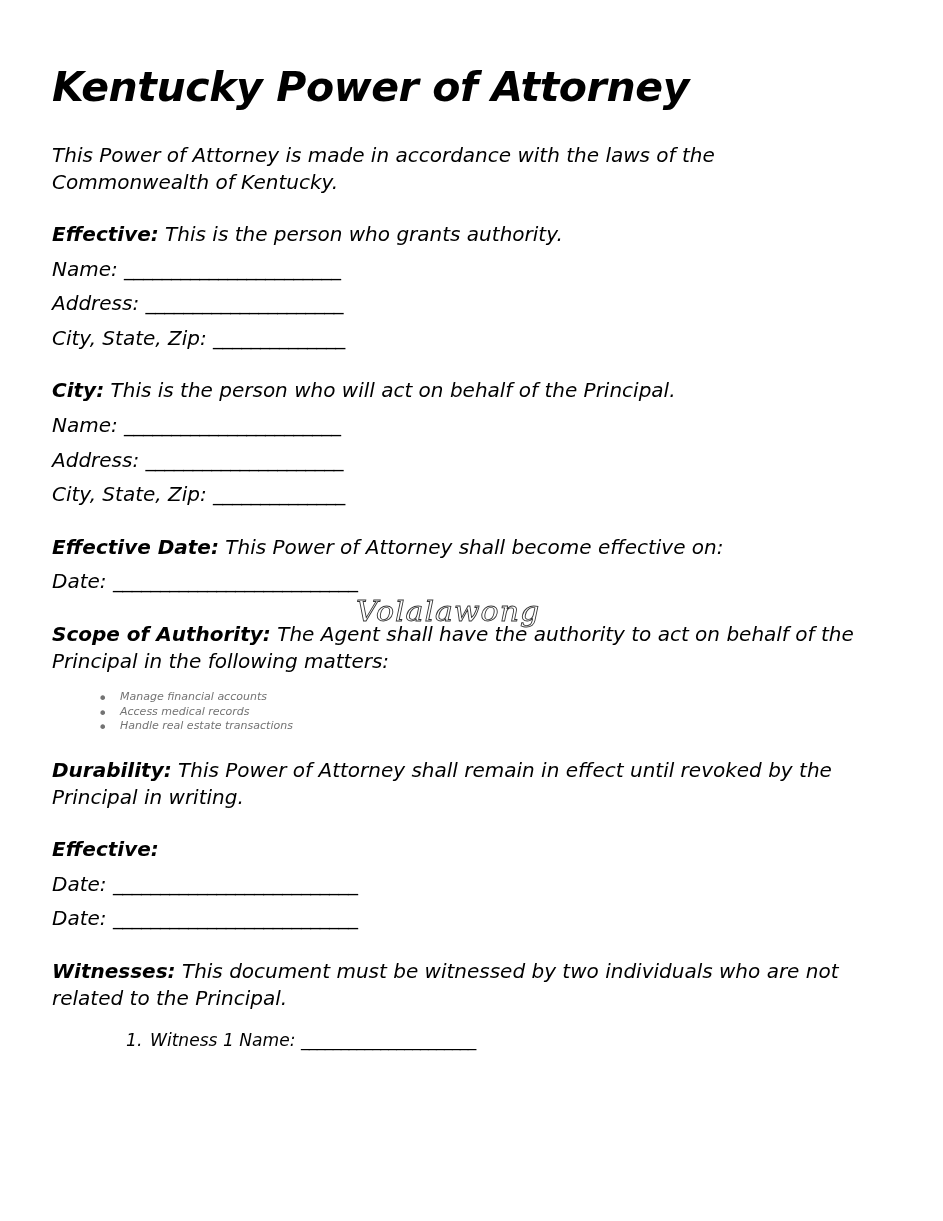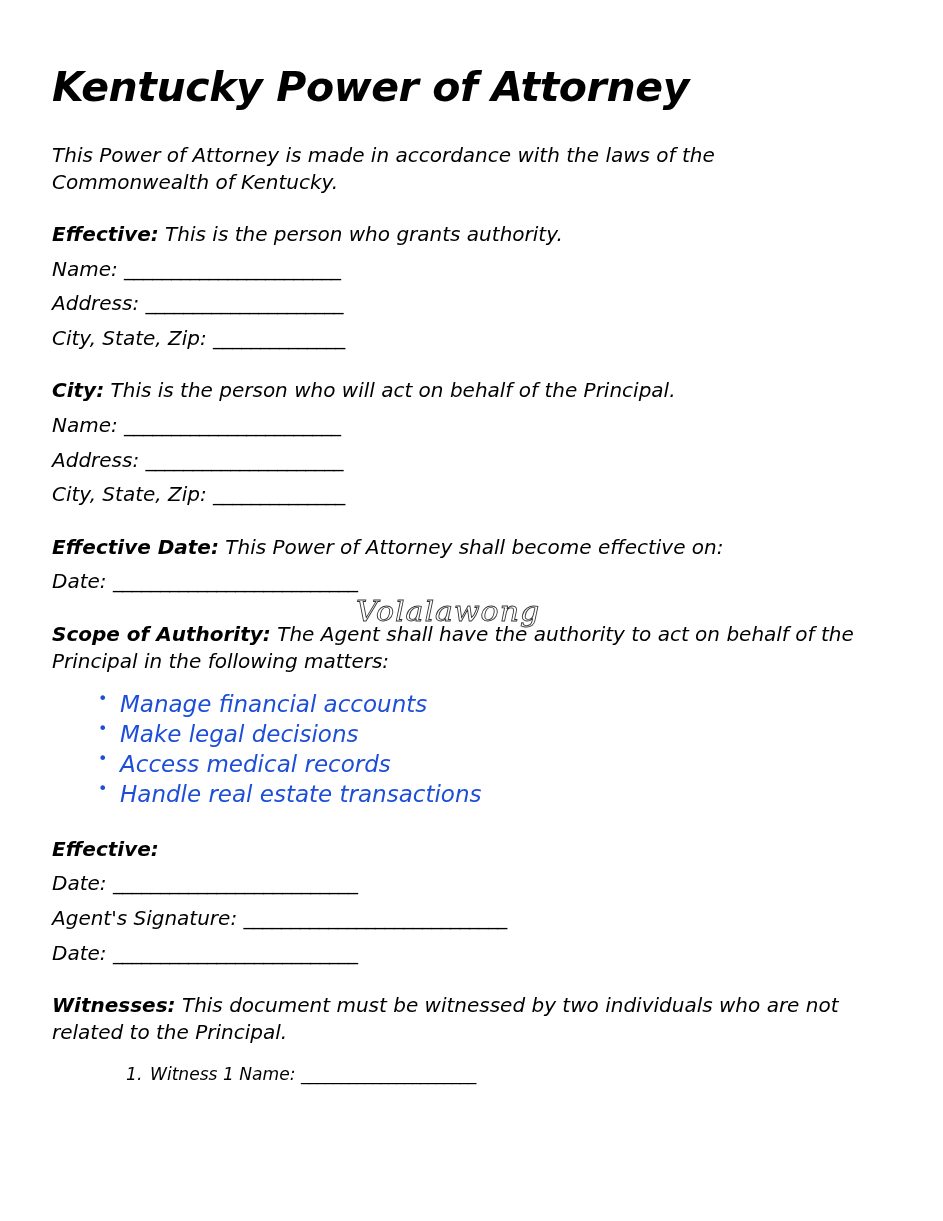--- a/index.html
+++ b/index.html
@@ -60,25 +60,25 @@
     white-space: pre;
   }
 
   
   ul.scope-list {
     margin: 16px 0 0 0;
     padding: 0 0 0 46px;
     list-style: none;
   }
   ul.scope-list li {
-    font-size: 23px;
+    font-size: 11px;
     line-height: 1.30;
     position: relative;
     padding-left: 22px;
-    color: #1d4ed8;
+    color: #737373;
   }
   ul.scope-list li::before {
     content: "\2022";
     position: absolute;
     left: 0;
     top: -1px;
     font-size: 16px;
   }
 
   
@@ -149,32 +149,31 @@
   <p class="para field"><span>City, State, Zip: </span><span class="rule">______________</span></p>
 
   <p class="para lead"><span class="bold">Effective Date:</span><span> This Power of Attorney shall become effective on:</span></p>
 
   <p class="para field"><span>Date: </span><span class="rule">__________________________</span></p>
 
   <p class="para lead"><span class="bold">Scope of Authority:</span><span> The Agent shall have the authority to act on behalf of the Principal in the following matters:</span></p>
 
   <ul class="scope-list">
     <li>Manage financial accounts</li>
-    <li>Make legal decisions</li>
     <li>Access medical records</li>
     <li>Handle real estate transactions</li>
   </ul>
 
+  <p class="para tight"><span class="bold">Durability:</span><span> This Power of Attorney shall remain in effect until revoked by the Principal in writing.</span></p>
 
   <p class="para lead"><span class="bold">Effective:</span></p>
 
 
   <p class="para field"><span>Date: </span><span class="rule">__________________________</span></p>
 
-  <p class="para field"><span>Agent's Signature: </span><span class="rule">____________________________</span></p>
 
   <p class="para field"><span>Date: </span><span class="rule">__________________________</span></p>
 
   <p class="para lead"><span class="bold">Witnesses:</span><span> This document must be witnessed by two individuals who are not related to the Principal.</span></p>
 
   <ol class="witness-list">
     <li><span>Witness 1 Name: </span><span class="rule">______________________</span></li>
 
   </ol>
 

